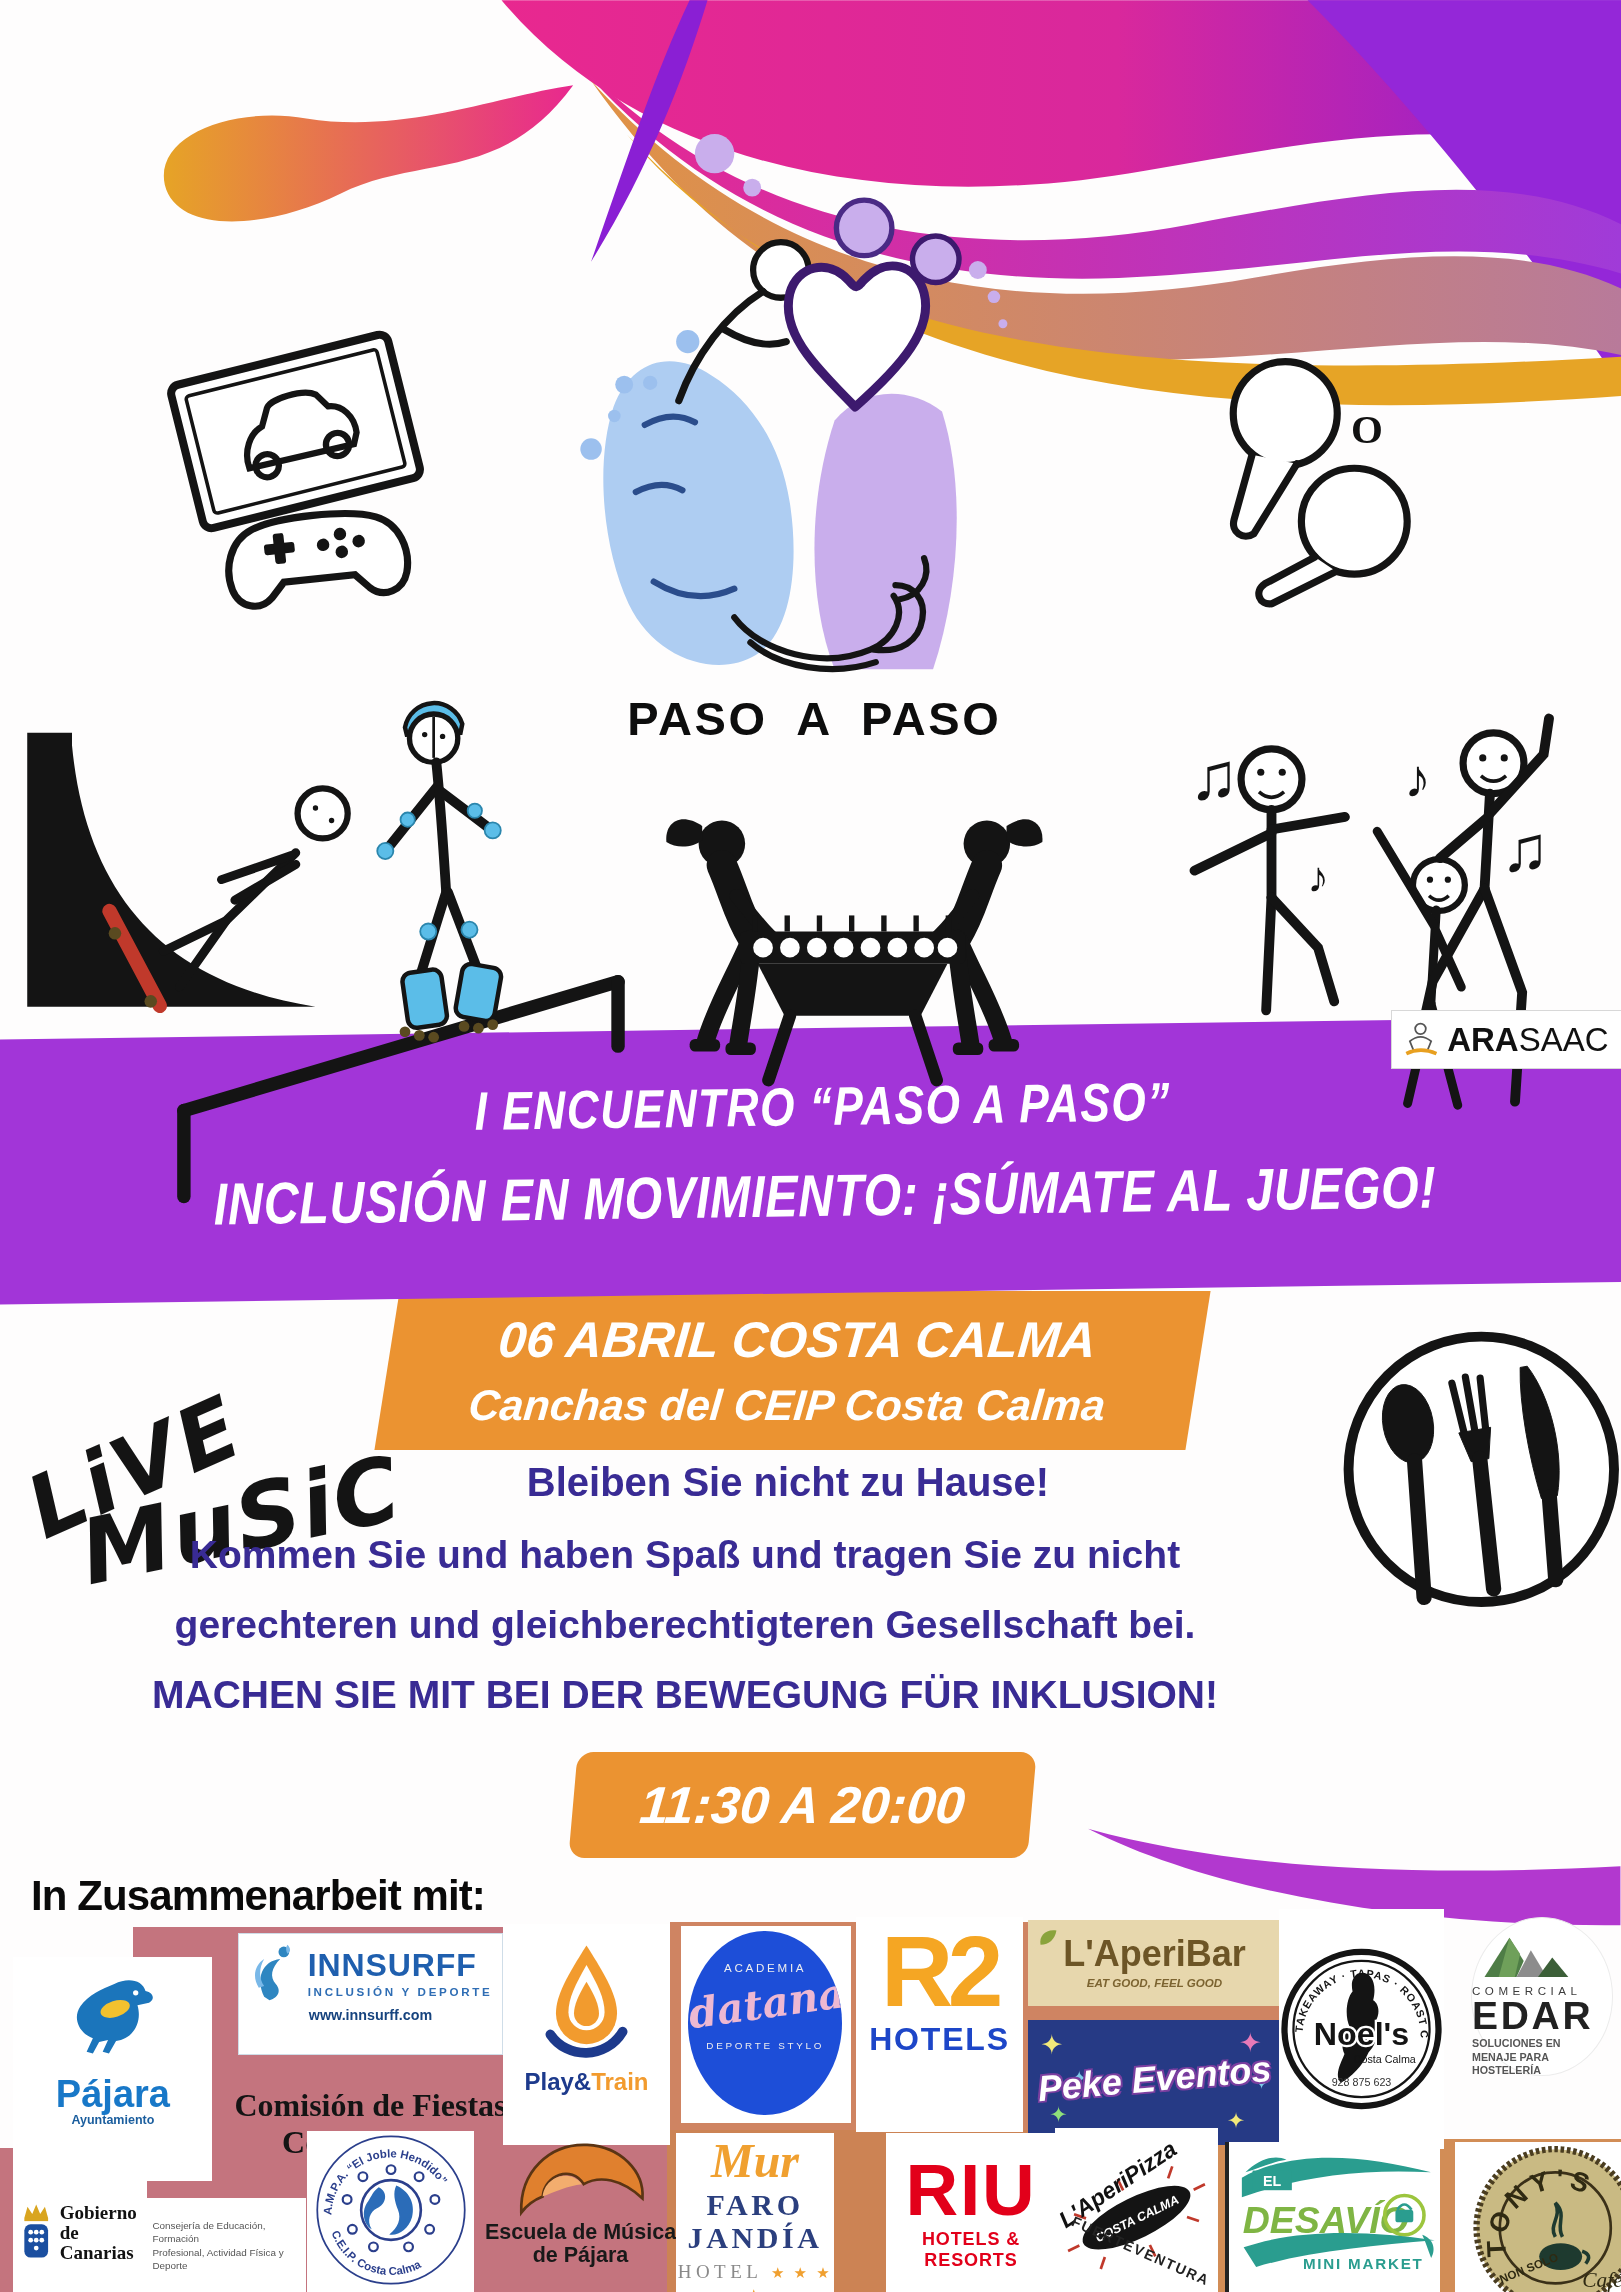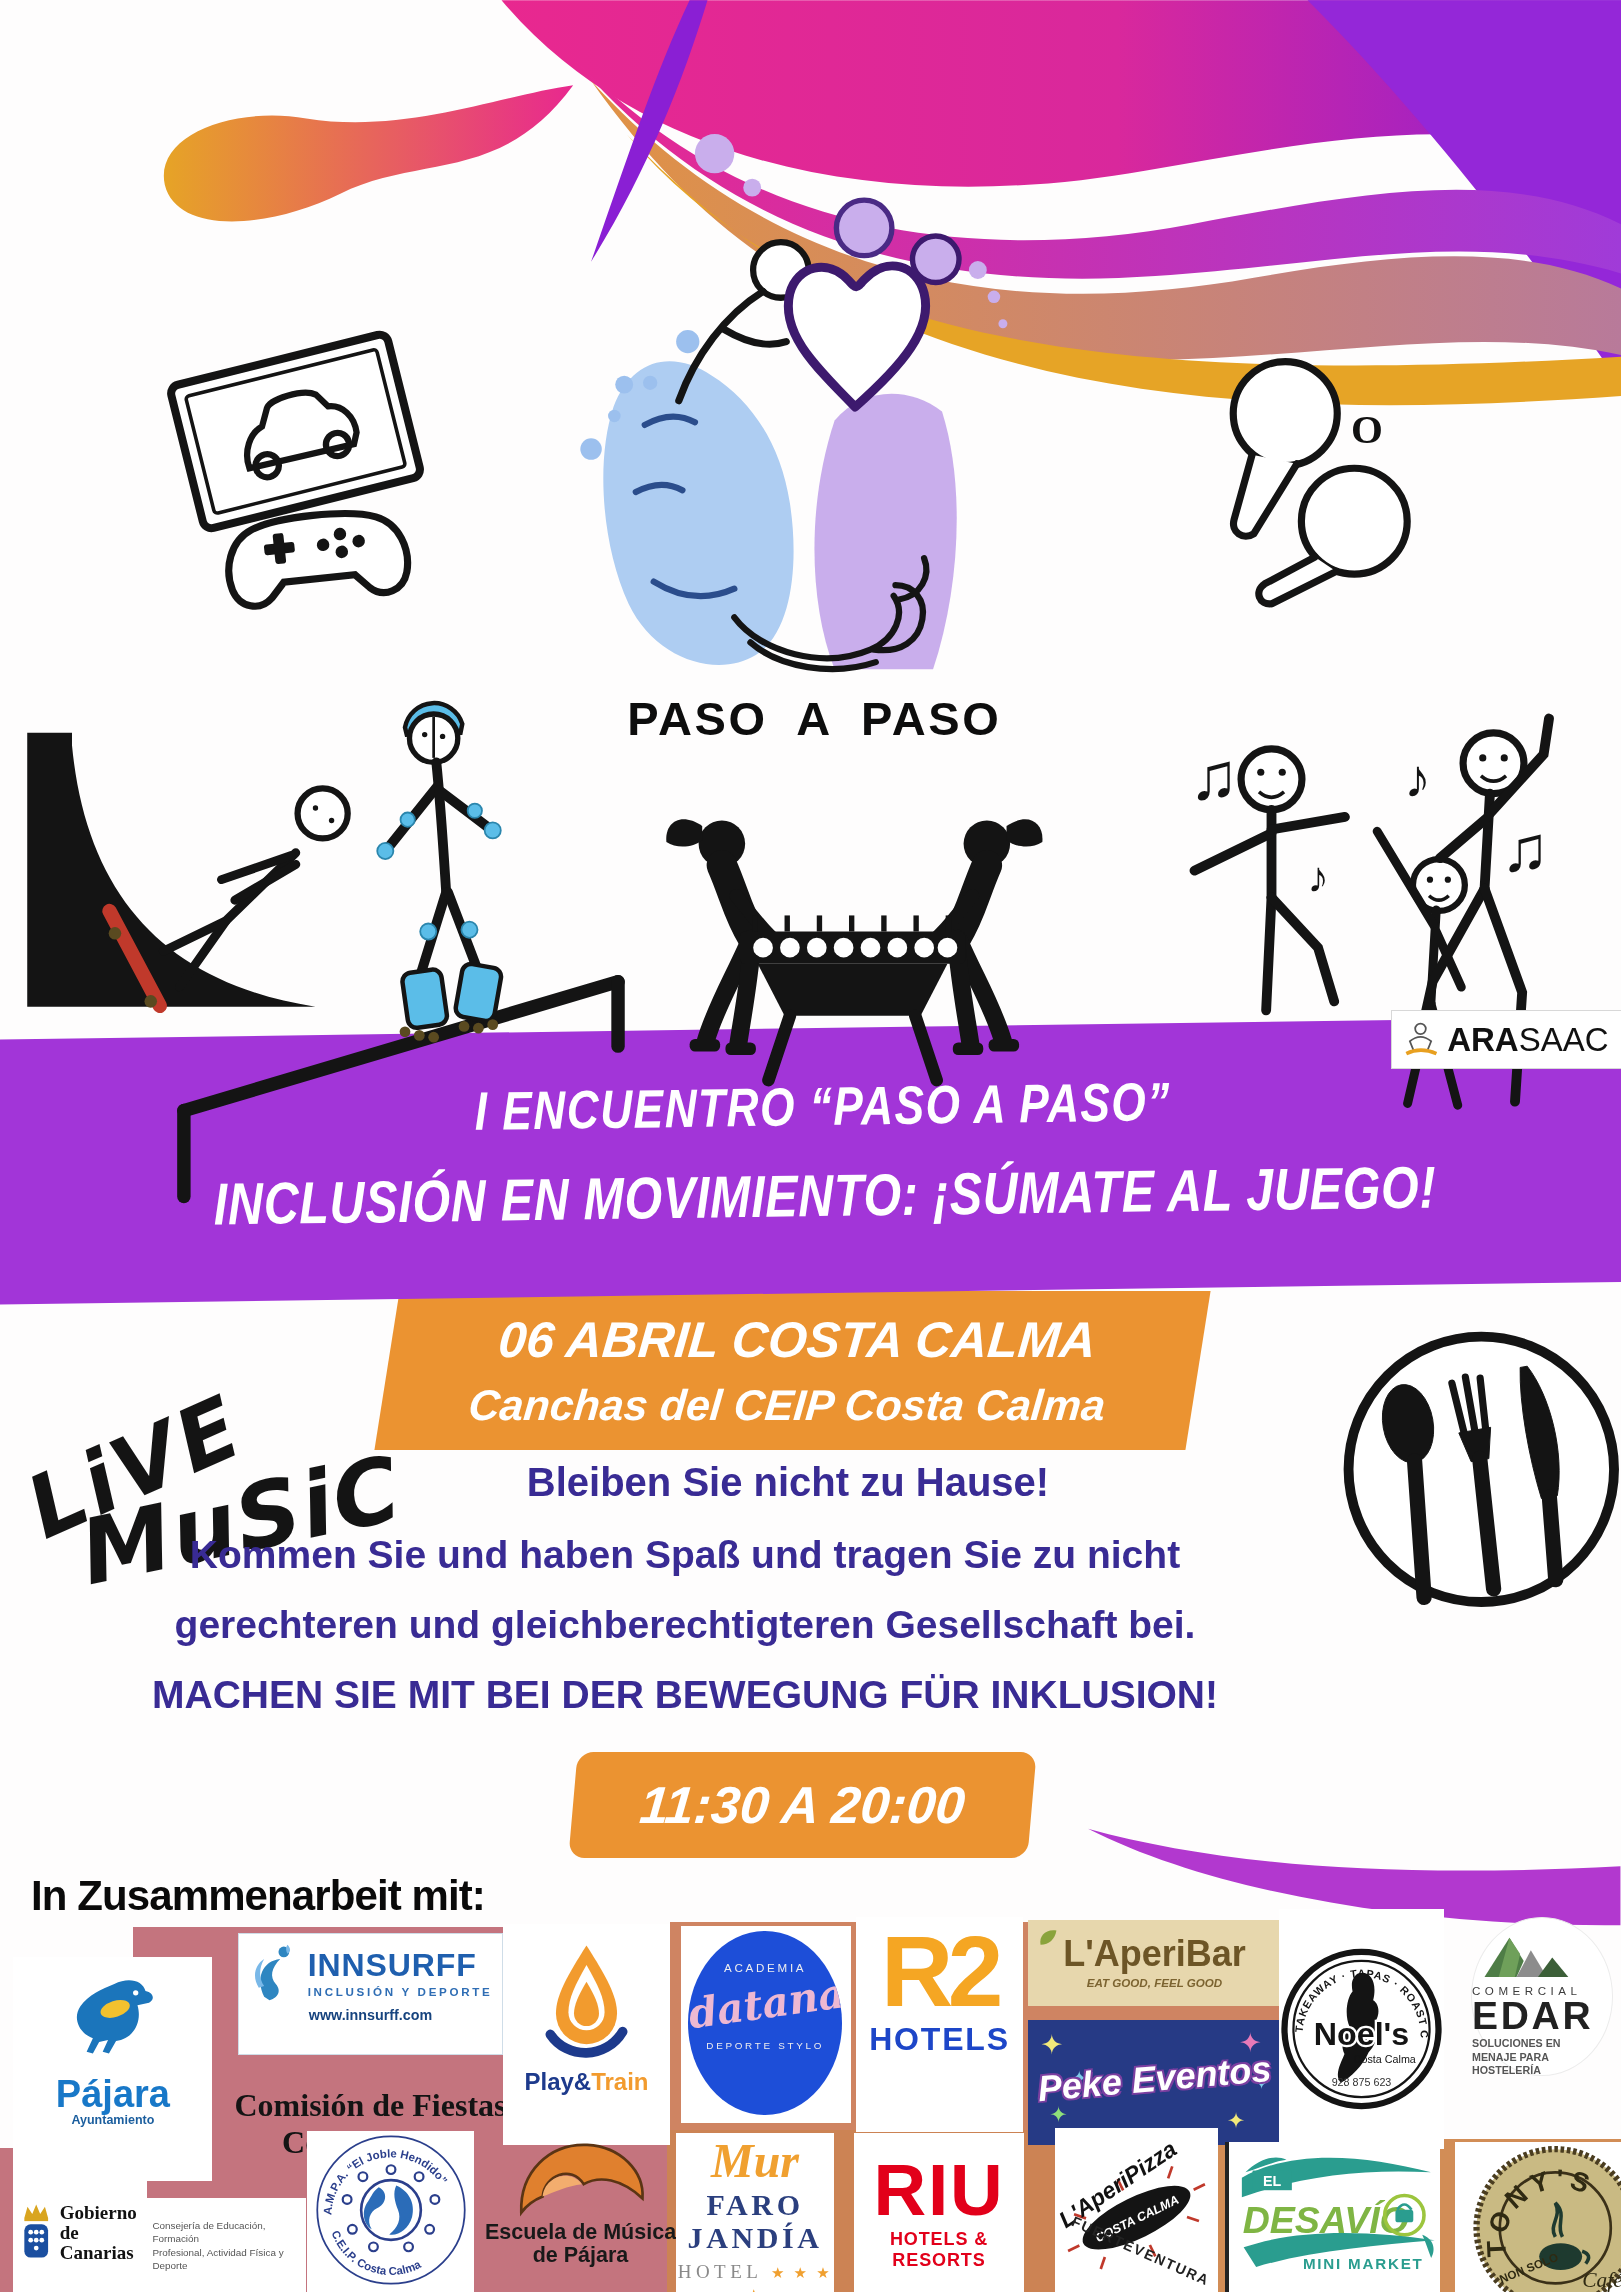--- a/index.html
+++ b/index.html
@@ -592,21 +592,21 @@
 
   <div class="card center" style="left:676px;top:2133px;width:158px;height:159px;z-index:2">
     <div class="faro-script">Mur</div>
     <div class="faro-name">FARO</div>
     <div class="faro-name">JANDÍA</div>
     <div class="faro-sub">
       <span>HOTEL</span> <span class="faro-stars">★ ★ ★ ★</span>
     </div>
   </div>
 
-  <div class="card center" style="left:854px;top:2133px;width:170px;height:159px;z-index:2">
+  <div class="card center" style="left:886px;top:2133px;width:170px;height:159px;z-index:2">
     <div class="riu-name">RIU</div>
     <div class="riu-sub">HOTELS &amp; RESORTS</div>
   </div>
 
   <div class="card" style="left:1055px;top:2128px;width:163px;height:165px;z-index:2;overflow:hidden">
     <div class="apz-name">L'AperiPizza</div>
     <svg width="163" height="165" viewBox="0 0 182 184">
       <g transform="rotate(-26 91 100)">
         <g stroke="#c0392b" stroke-width="3">
           <line x1="20" y1="100" x2="6" y2="100"></line>

